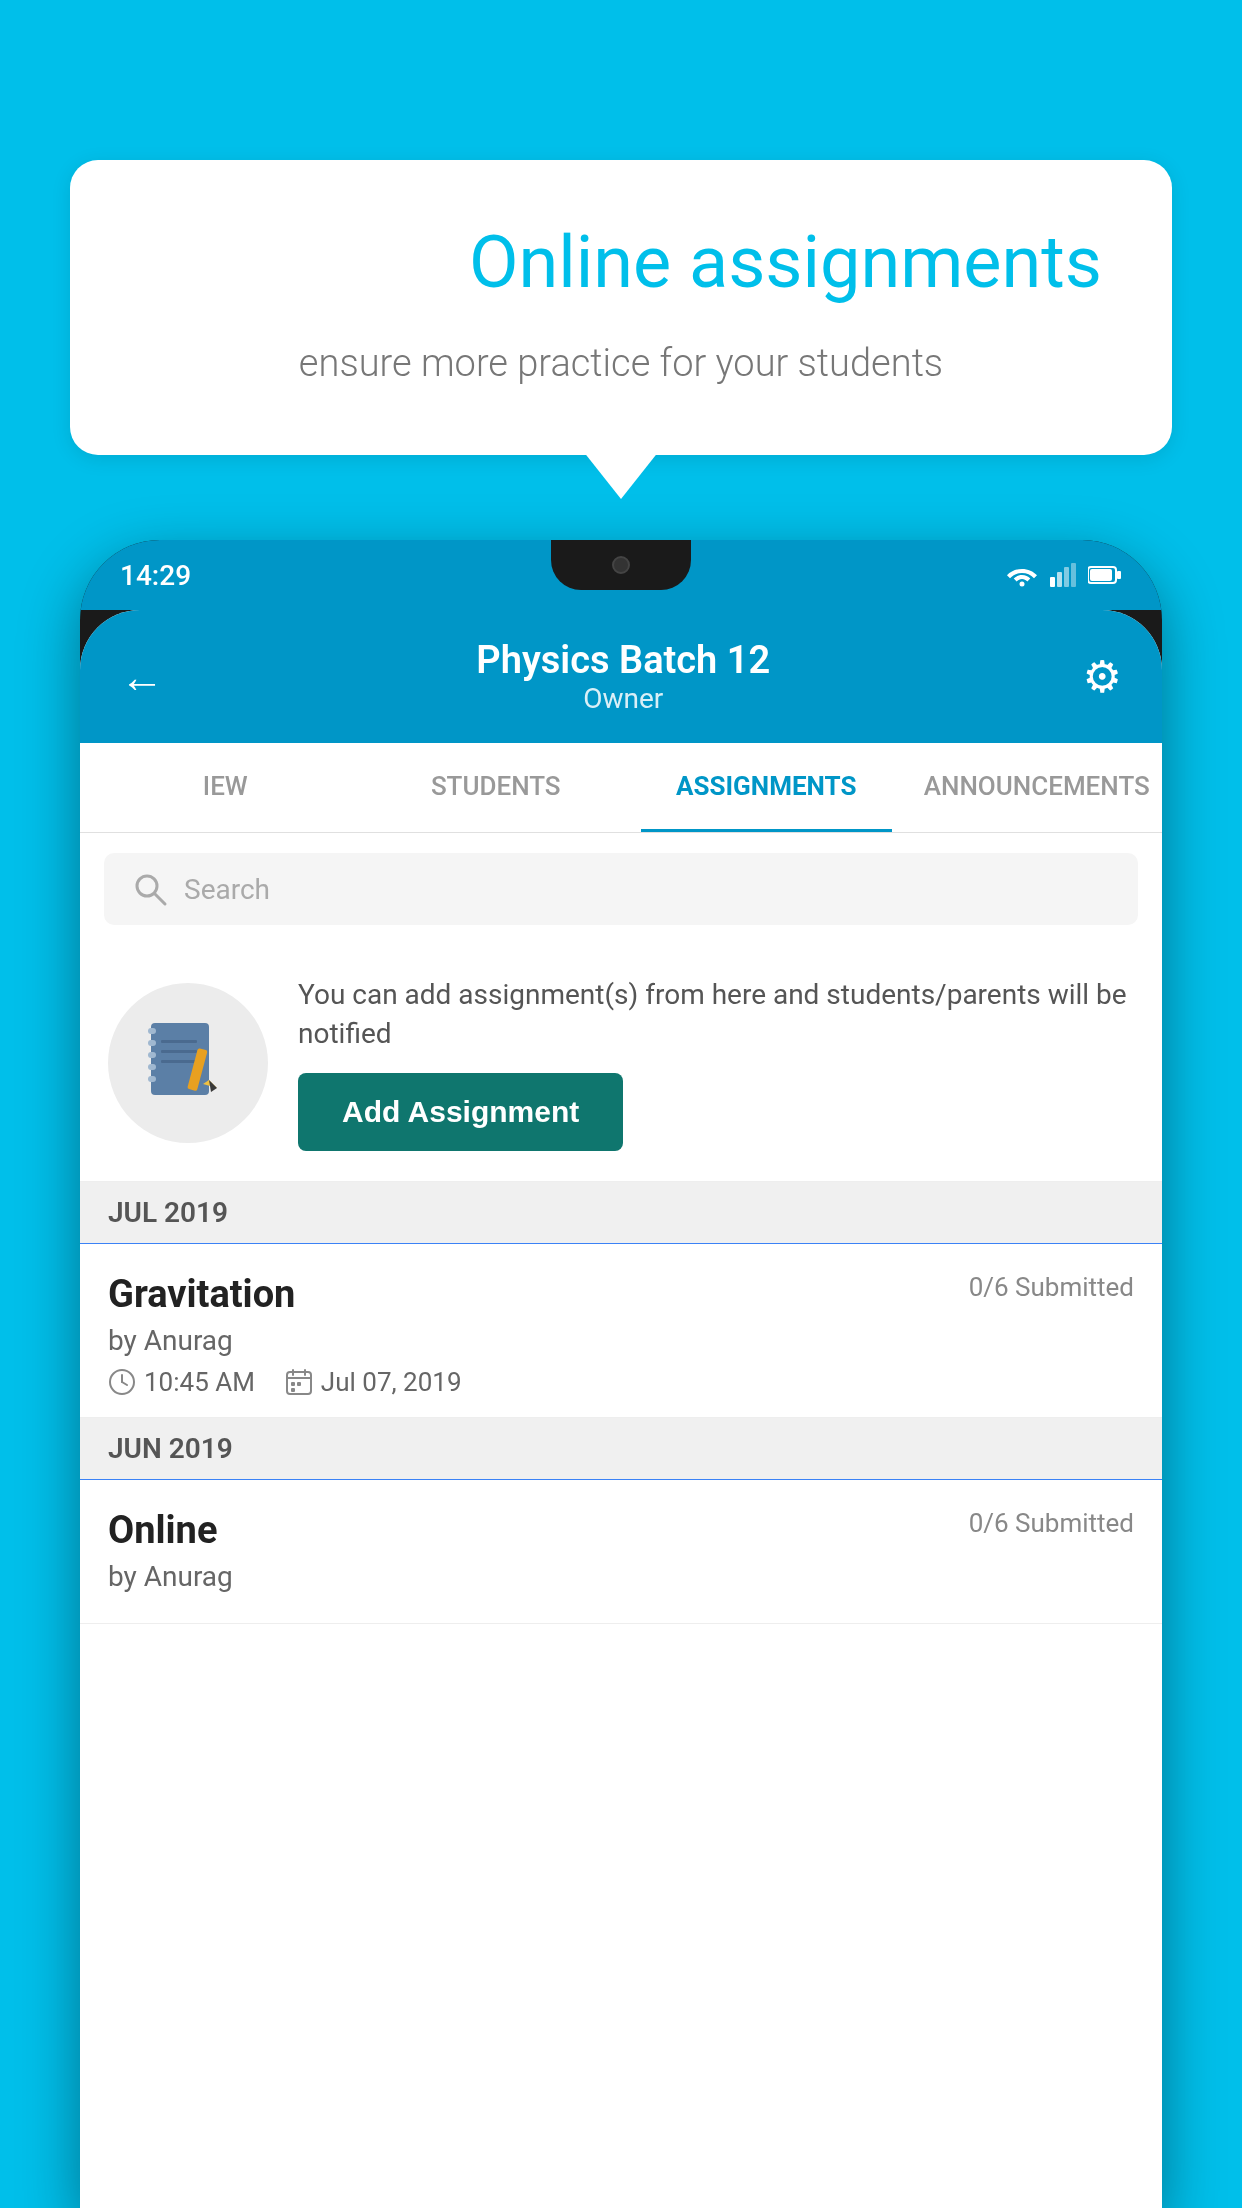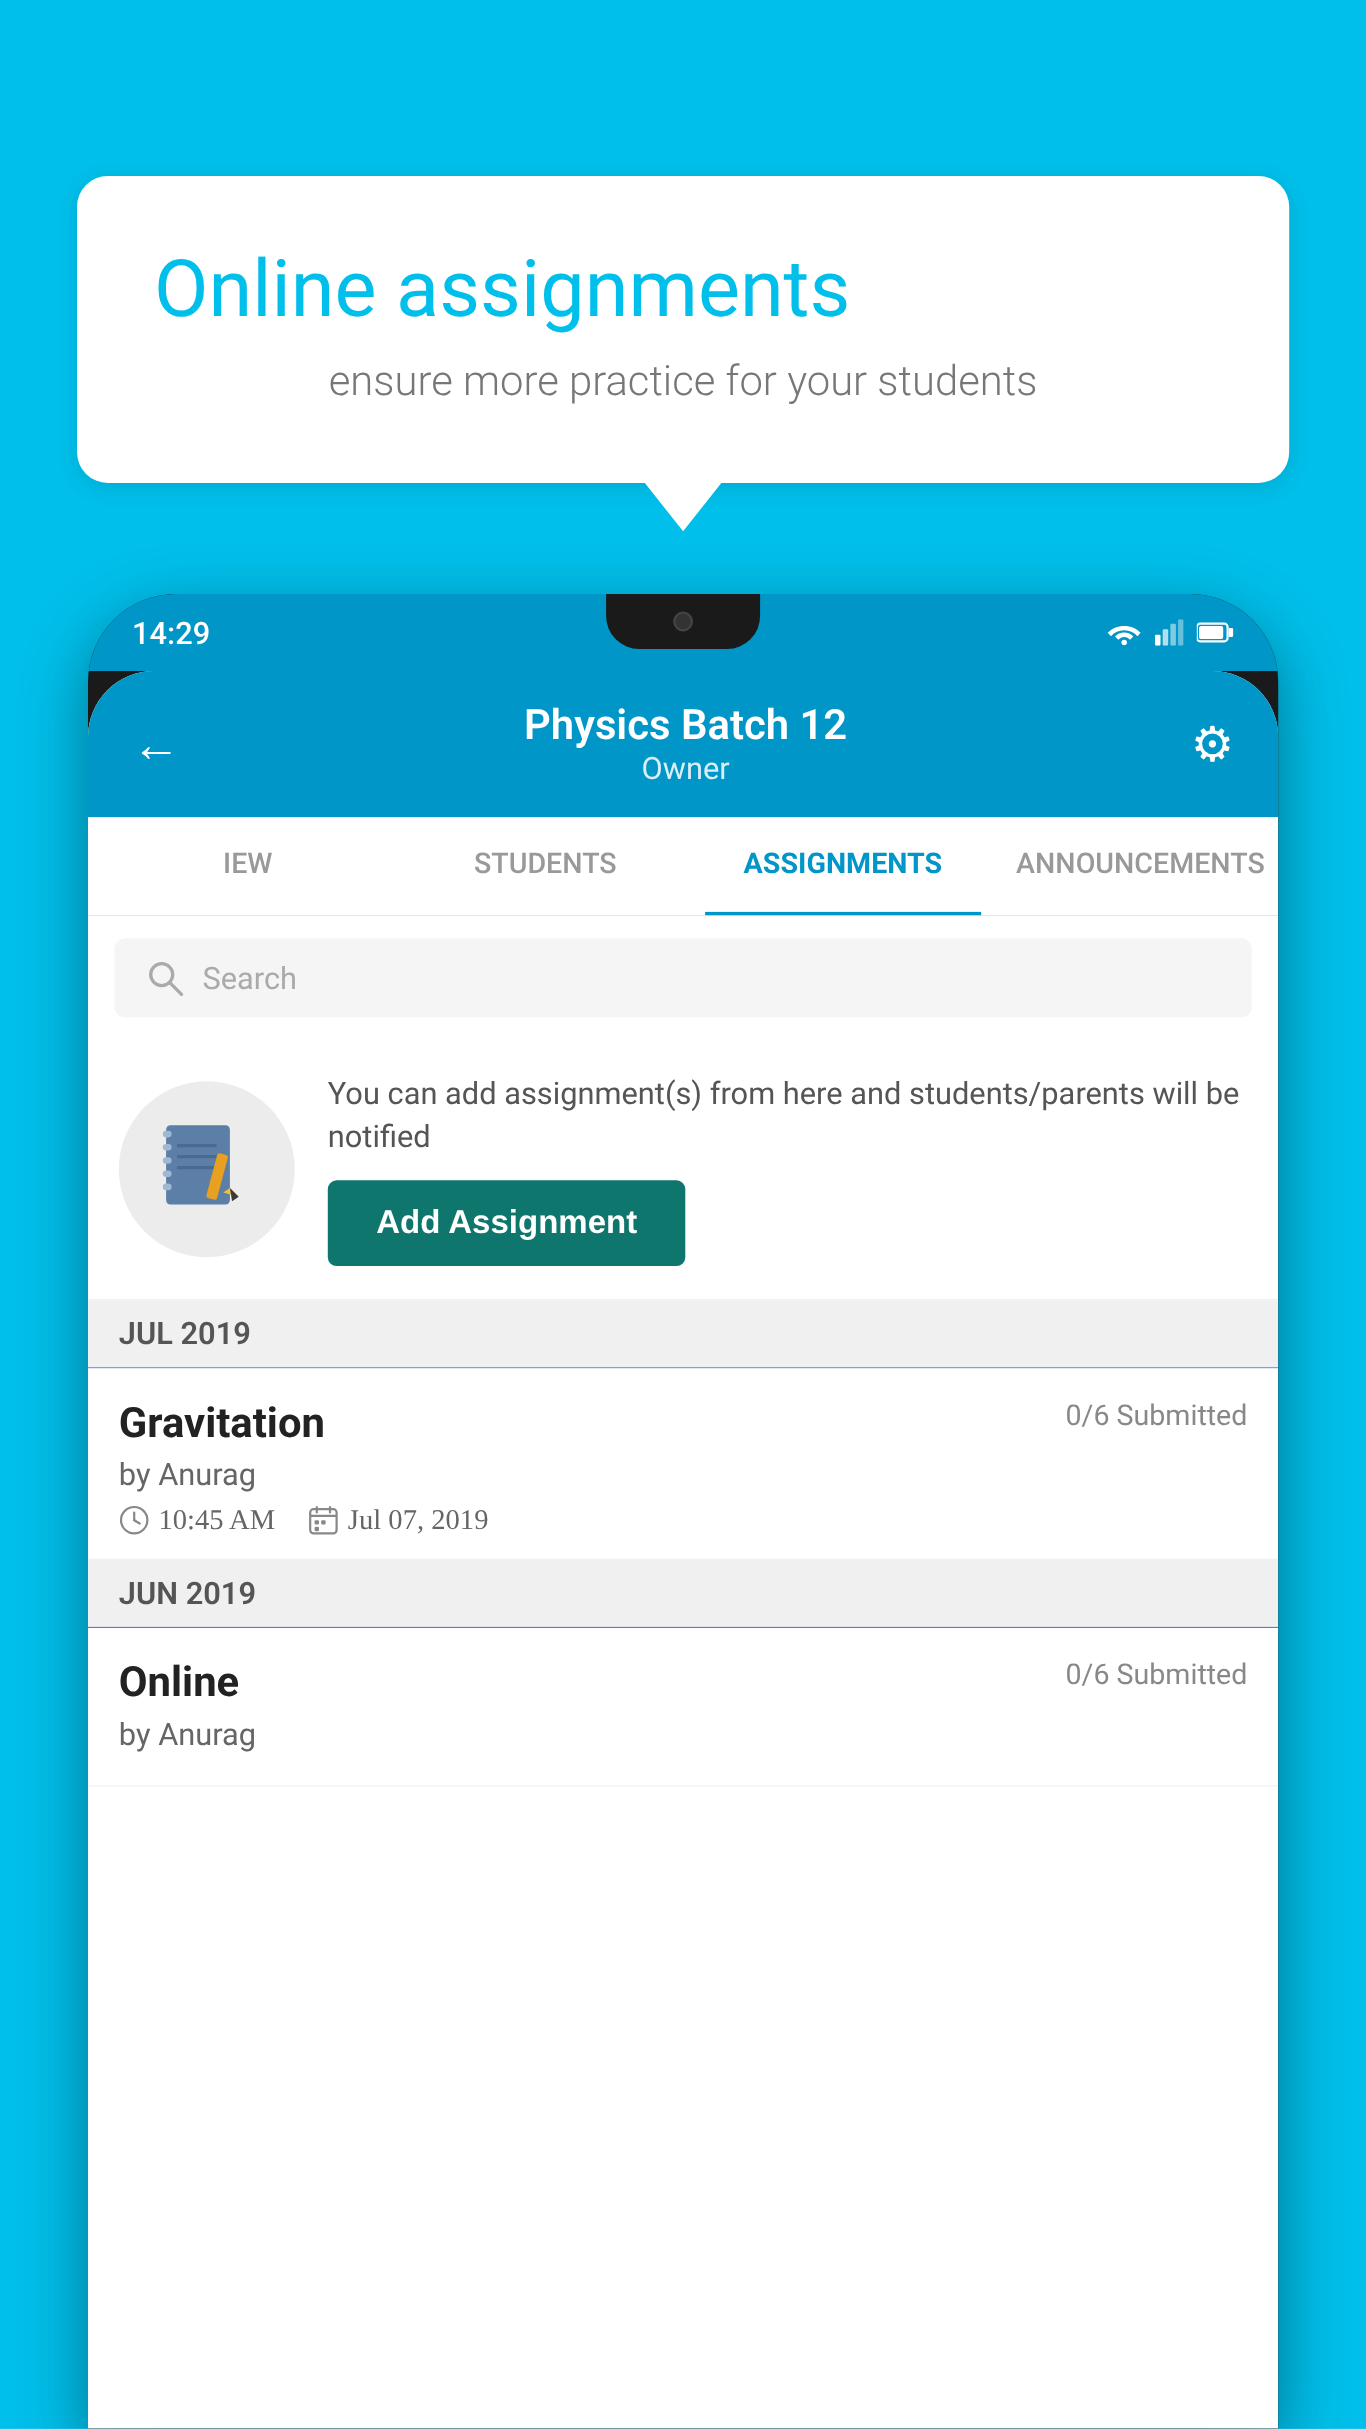--- a/index.html
+++ b/index.html
@@ -39,22 +39,22 @@
       height: 0;
       border-left: 38px solid transparent;
       border-right: 38px solid transparent;
       border-top: 48px solid white;
     }
 
     .speech-bubble h1 {
       color: #00BFEA;
       font-size: 72px;
       font-weight: 400;
-      text-align: left;
-      margin-bottom: 20px;
+      text-align: right;
+      margin-bottom: 36px;
     }
 
     .speech-bubble p {
       color: #777;
       font-size: 38px;
       text-align: center;
       font-weight: 300;
     }
 
     
@@ -288,21 +288,20 @@
       color: #666;
       margin-bottom: 10px;
     }
 
     .assignment-meta {
       display: flex;
       align-items: center;
       gap: 30px;
       font-size: 26px;
       color: #666;
-      font-family: Liberation Serif, serif;
     }
 
     .meta-item {
       display: flex;
       align-items: center;
       gap: 8px;
     }
   </style>
 </head>
 <body>

